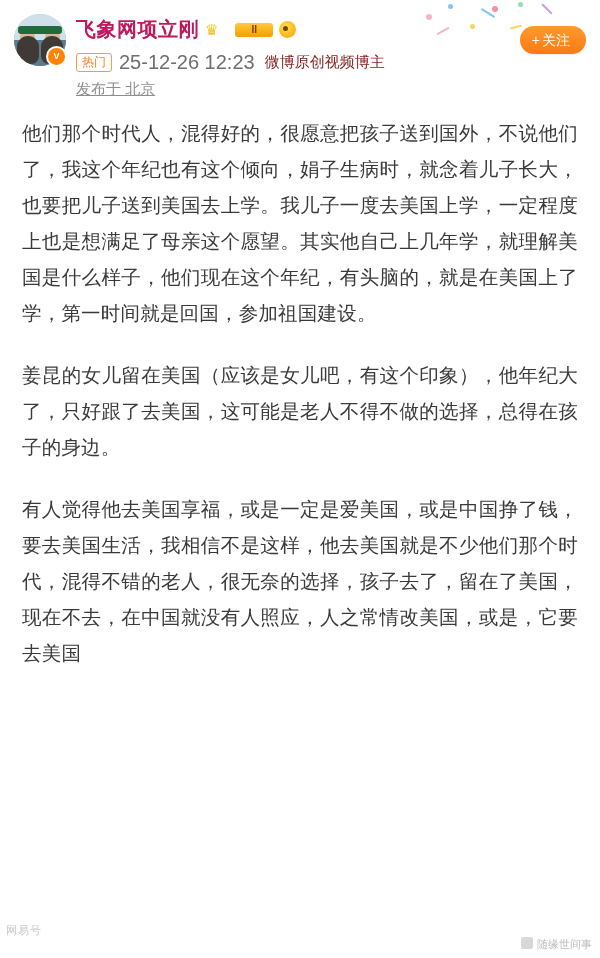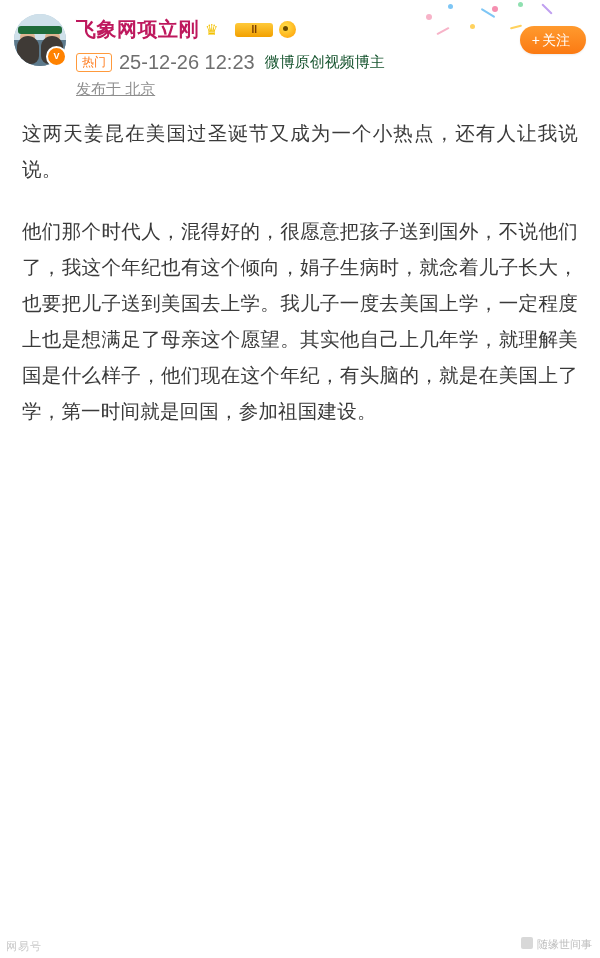--- a/index.html
+++ b/index.html
@@ -162,21 +162,21 @@
     padding: 1px 5px;
     margin-right: 7px;
     line-height: 15px;
   }
   .timestamp {
     color: #6f6f6f;
     margin-right: 10px;
     font-size: 20px;
   }
   .user-title {
-    color: #14532d;
+    color: #7f1d1d;
     font-size: 15px;
   }
   .location-row {
     margin-top: 6px;
     color: #8e8e8e;
     font-size: 15px;
     text-decoration: underline;
   }
 
   
@@ -229,21 +229,21 @@
     text-align: justify;
   }
   .content p:last-child {
     margin-bottom: 0;
   }
 
   
   .wm-left {
     position: absolute;
     left: 6px;
-    bottom: 4px;
+    bottom: 20px;
     font-size: 11px;
     color: #c8c8c8;
     letter-spacing: 1px;
   }
   .wm-right {
     position: absolute;
     right: 8px;
     bottom: 6px;
     display: flex;
     font-size: 11px;
@@ -311,22 +311,23 @@
       <span class="c-line" style="left:118px; top:8px; width:14px; background:#c0a0f0; transform:rotate(44deg);"></span>
       <span class="c-dot" style="left:134px; top:30px; width:4px; height:4px; background:#f58fb0;"></span>
     </div>
 
     <div class="follow-btn">
       <span class="plus">+</span><span>关注</span>
     </div>
   </div>
 
   <div class="content">
-    <p>这两天姜昆在美国过圣诞节又成为一个小热点，还有人让我说说。</p>
     <p>他们那个时代人，混得好的，很愿意把孩子送到国外，不说他们了，我这个年纪也有这个倾向，娟子生病时，就念着儿子长大，也要把儿子送到美国去上学。我儿子一度去美国上学，一定程度上也是想满足了母亲这个愿望。其实他自己上几年学，就理解美国是什么样子，他们现在这个年纪，有头脑的，就是在美国上了学，第一时间就是回国，参加祖国建设。</p>
+    <p>姜昆的女儿留在美国（应该是女儿吧，有这个印象），他年纪大了，只好跟了去美国，这可能是老人不得不做的选择，总得在孩子的身边。</p>
+    <p>有人觉得他去美国享福，或是一定是爱美国，或是中国挣了钱，要去美国生活，我相信不是这样，他去美国就是不少他们那个时代，混得不错的老人，很无奈的选择，孩子去了，留在了美国，现在不去，在中国就没有人照应，人之常情改美国，或是，它要去美国</p>
   </div>
 
   <div class="fade-bottom"></div>
 
   <div class="wm-left">网易号</div>
   <div class="wm-right">
     <span class="wm-logo"></span>
     <span>随缘世间事</span>
   </div>
 

